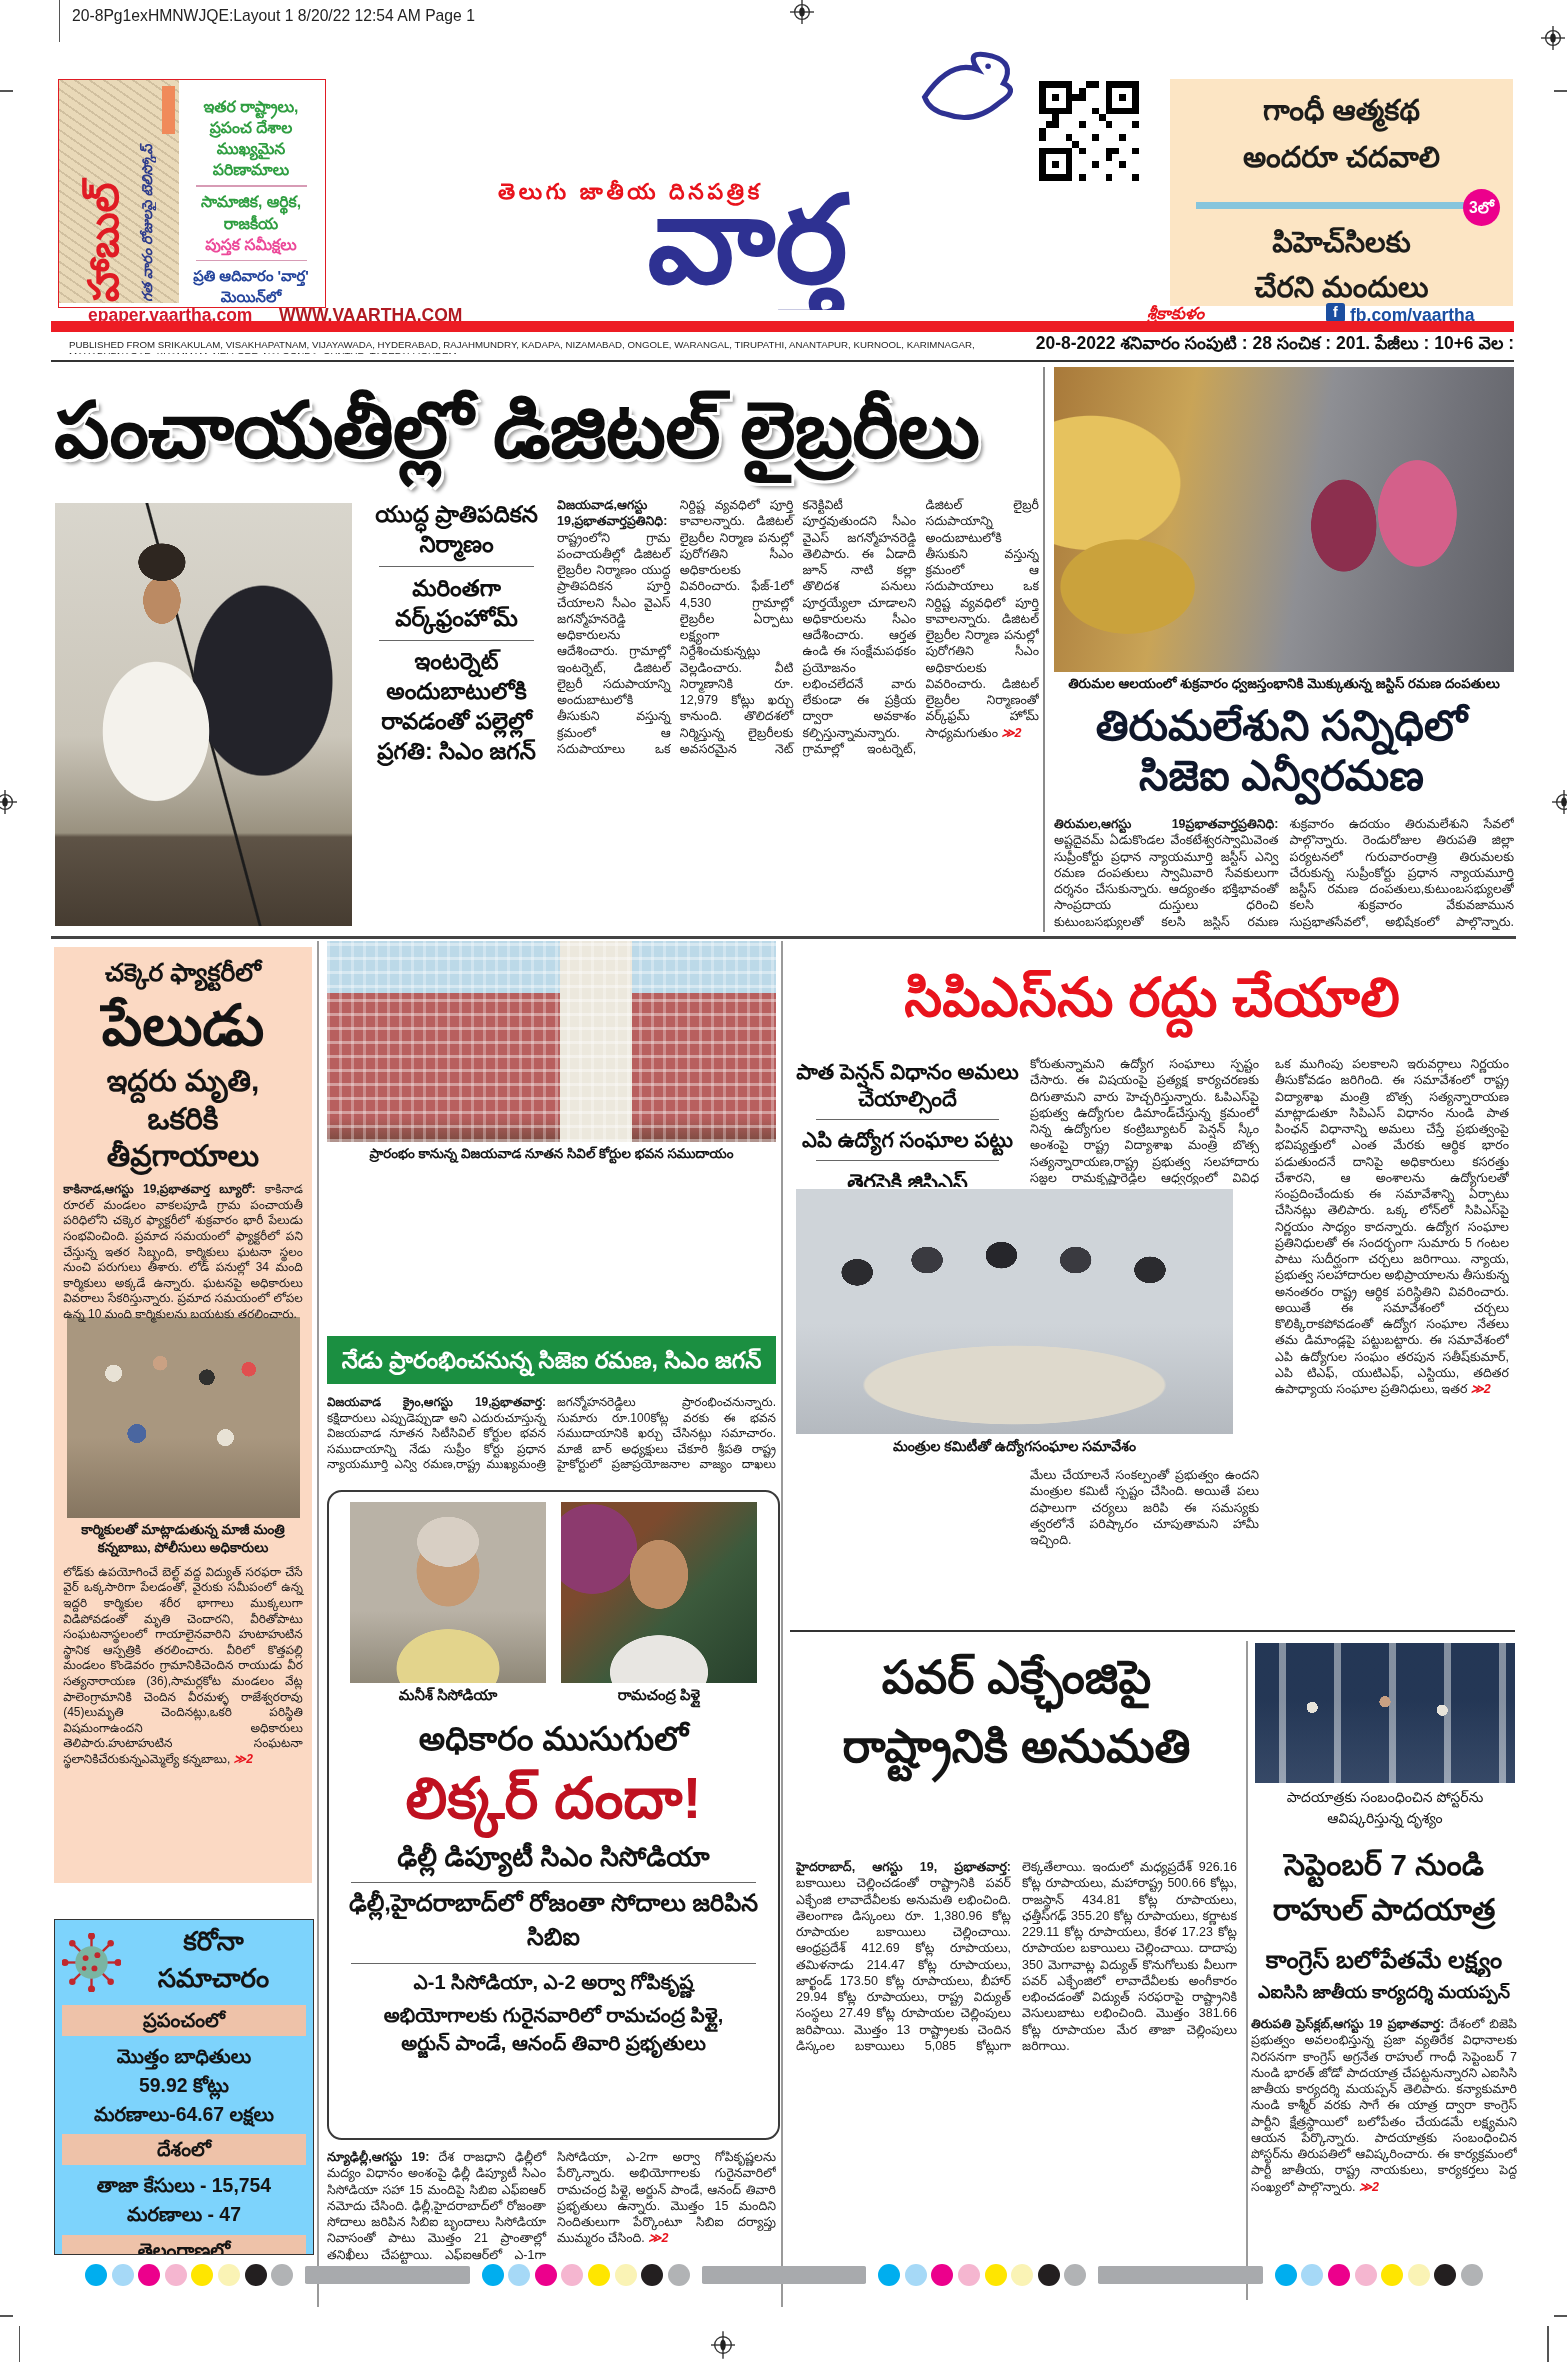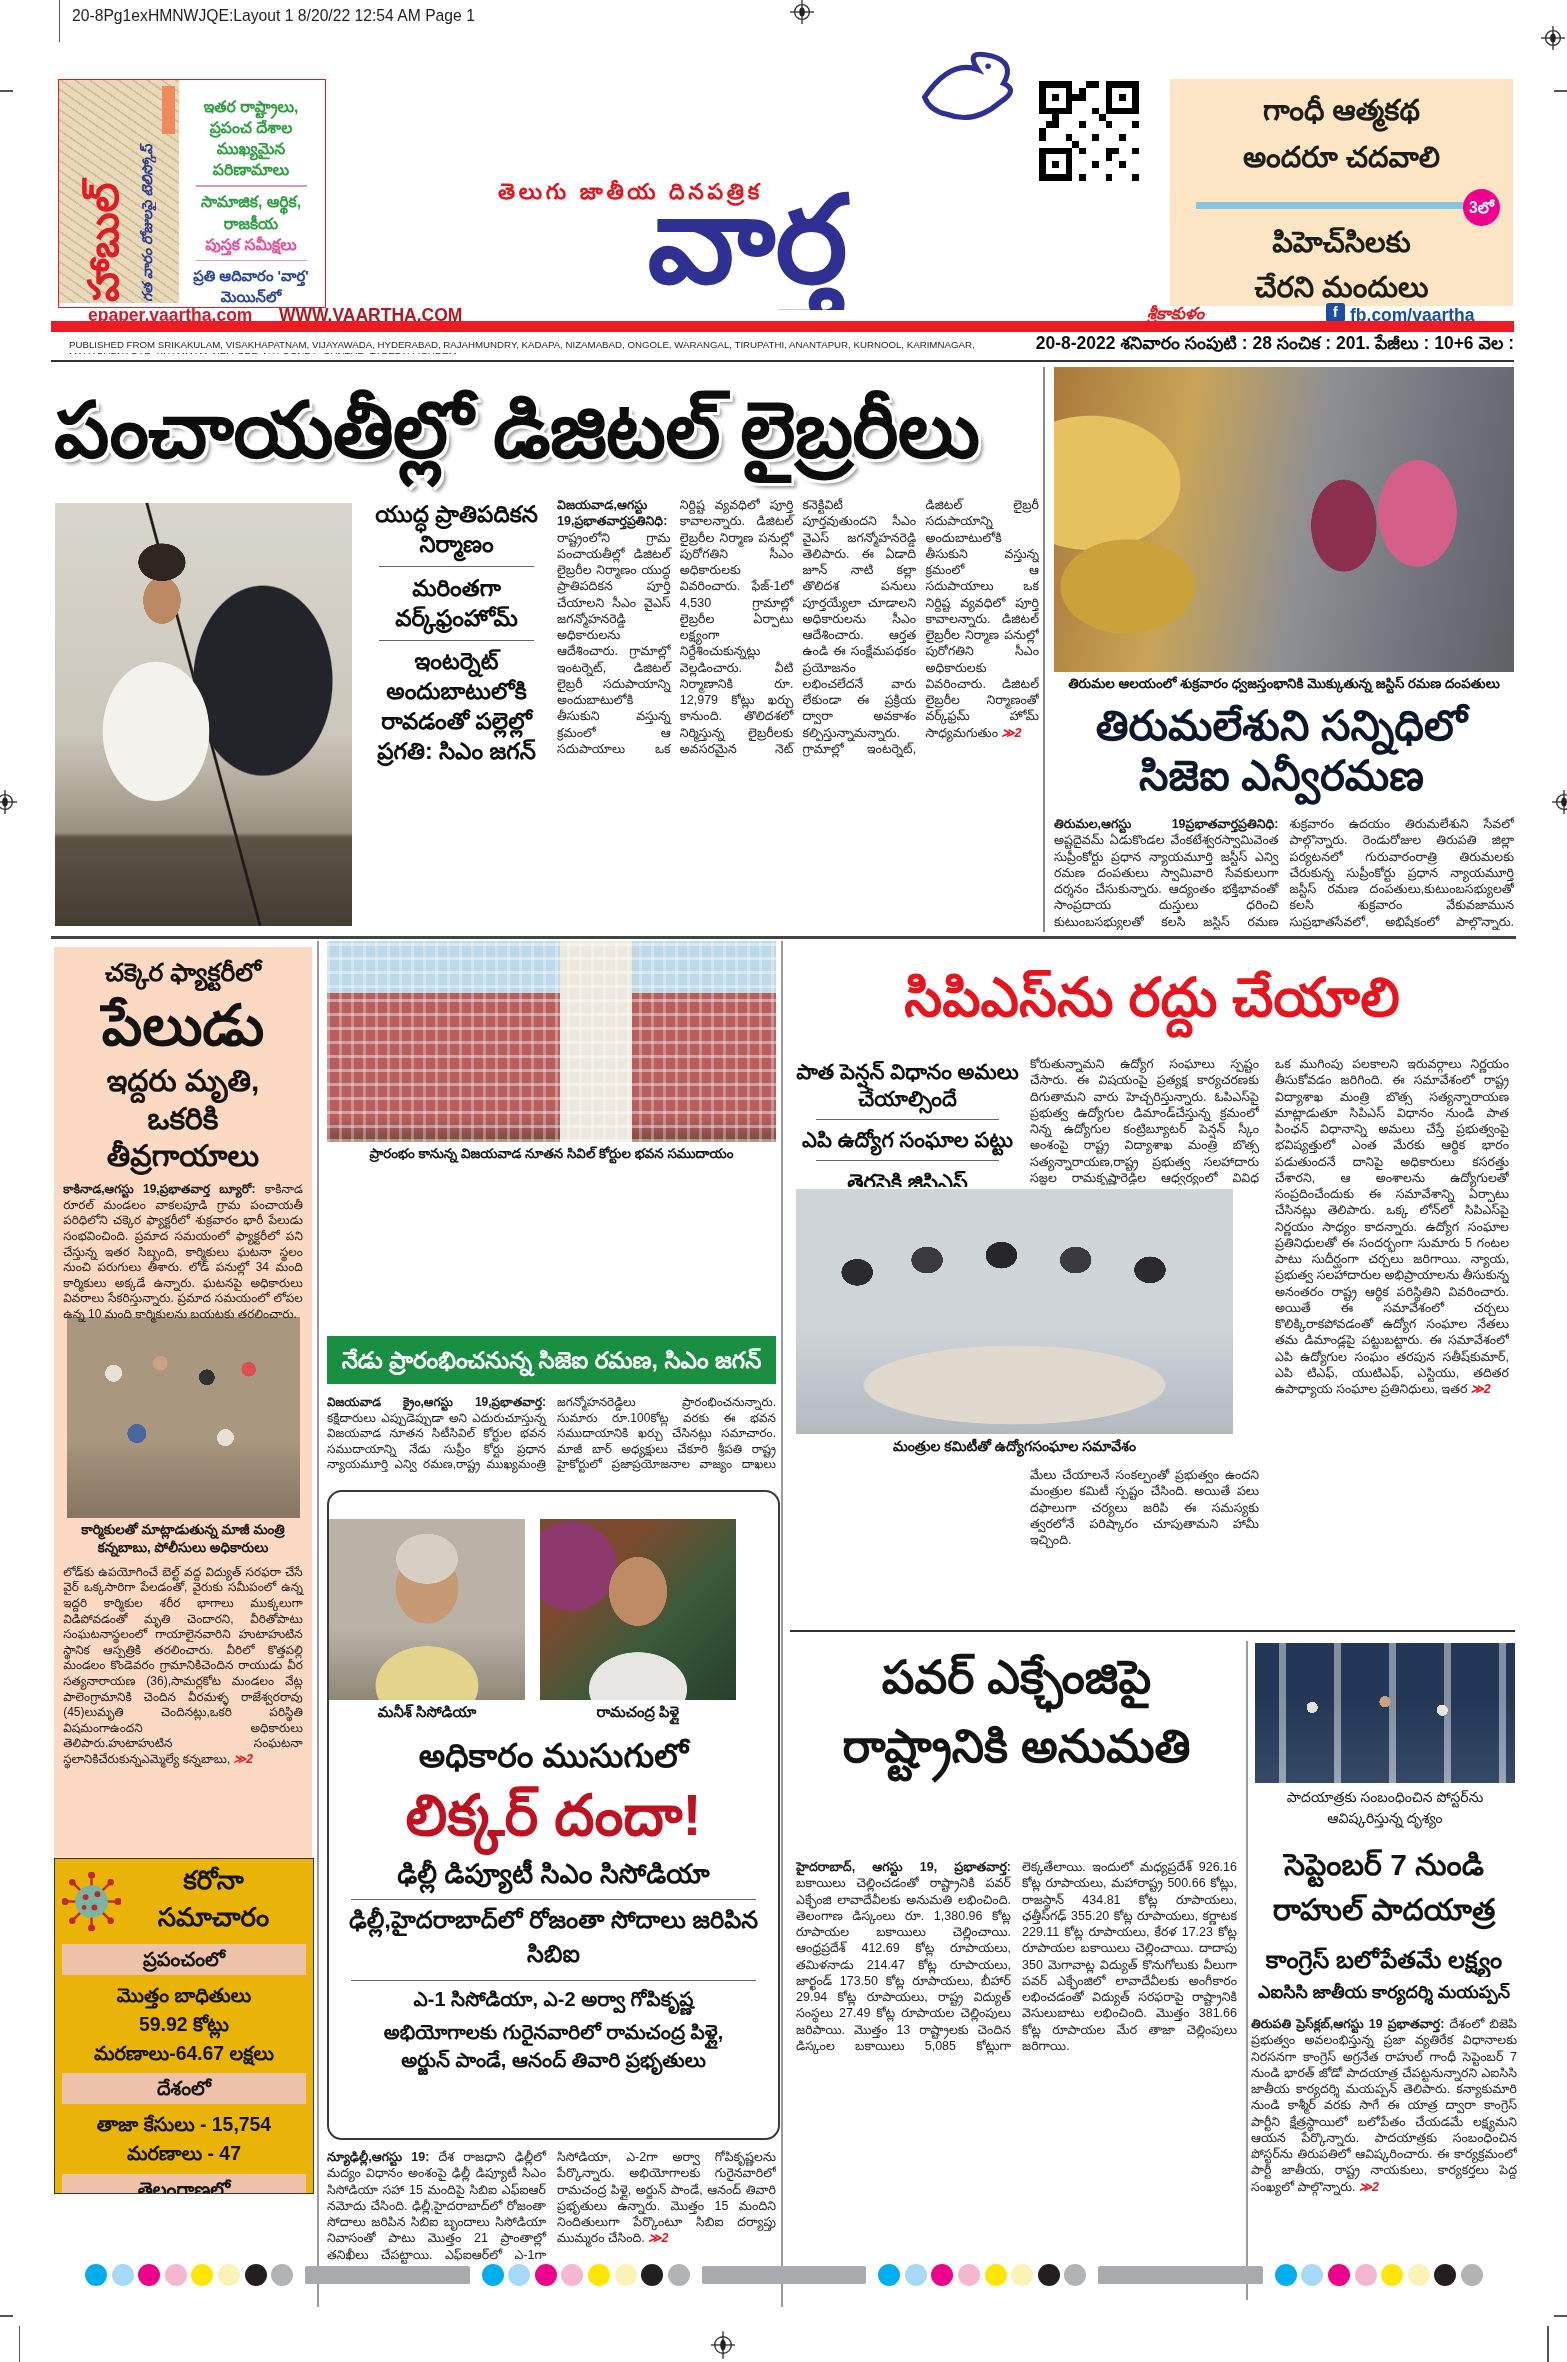--- a/index.html
+++ b/index.html
@@ -434,21 +434,21 @@
       <span class="byline">కాకినాడ,ఆగస్టు 19,ప్రభాతవార్త బ్యూరో:</span><span> కాకినాడ రూరల్ మండలం వాకలపూడి గ్రామ పంచాయతీ పరిధిలోని చక్కెర ఫ్యాక్టరీలో శుక్రవారం భారీ పేలుడు సంభవించింది. ప్రమాద సమయంలో ఫ్యాక్టరీలో పని చేస్తున్న ఇతర సిబ్బంది, కార్మికులు ఘటనా స్థలం నుంచి పరుగులు తీశారు. లోడ్ పనుల్లో 34 మంది కార్మికులు అక్కడే ఉన్నారు. ఘటనపై అధికారులు వివరాలు సేకరిస్తున్నారు. ప్రమాద సమయంలో లోపల ఉన్న 10 మంది కార్మికులను బయటకు తరలించారు.</span>
     </div>
     <div class="ph-crowd" style="margin:5.5px auto 0;width:233px;height:201px"></div>
     <div class="ctr b" style="font-size:13.4px;line-height:1.35;margin-top:3.7px">కార్మికులతో మాట్లాడుతున్న మాజీ మంత్రి</div>
     <div class="ctr b" style="font-size:13.4px;line-height:1.35">కన్నబాబు, పోలీసులు అధికారులు</div>
     <div class="bodytxt" style="margin:7.4px 9.2px 0;height:273px;font-size:12px">
       <span>లోడ్‌కు ఉపయోగించే బెల్ట్ వద్ద విద్యుత్ సరఫరా చేసే వైర్ ఒక్కసారిగా పేలడంతో, వైరుకు సమీపంలో ఉన్న ఇద్దరి కార్మికుల శరీర భాగాలు ముక్కలుగా విడిపోవడంతో మృతి చెందారని, వీరితోపాటు సంఘటనాస్థలంలో గాయాలైనవారిని హుటాహుటిన స్థానిక ఆస్పత్రికి తరలించారు. వీరిలో కొత్తపల్లి మండలం కొండెవరం గ్రామానికిచెందిన రాయుడు వీర సత్యనారాయణ (36),సామర్లకోట మండలం వేట్ల పాలెంగ్రామానికి చెందిన వీరమళ్ళ రాజేశ్వరరావు (45)లుమృతి చెందినట్లు,ఒకరి పరిస్థితి విషమంగాఉందని అధికారులు తెలిపారు.హుటాహుటిన సంఘటనా స్థలానికిచేరుకున్నఎమ్మెల్యే కన్నబాబు, </span><span class="jump">≫2</span>
     </div>
   </div>
 
-  <div class="ab" style="left:54px;top:1858px;width:258px;height:334px;border:1.8px solid #333;background:#eab308">
+  <div class="ab" style="left:54px;top:1919px;width:258px;height:334px;border:1.8px solid #333;background:#7dd3fc">
     <div style="display:flex;align-items:center;padding:5.5px 7.4px 0">
       <svg style="width:59px;height:59px;flex:0 0 auto" viewBox="0 0 40 40">
         <g stroke="#c0282d" stroke-width="1.6">
           <line x1="20" y1="2" x2="20" y2="10"></line>
             <line x1="20" y1="30" x2="20" y2="38"></line>
           <line x1="2" y1="20" x2="10" y2="20"></line>
             <line x1="30" y1="20" x2="38" y2="20"></line>
           <line x1="7" y1="7" x2="13" y2="13"></line>
             <line x1="27" y1="27" x2="33" y2="33"></line>
           <line x1="7" y1="33" x2="13" y2="27"></line>
@@ -488,21 +488,21 @@
   <div class="ab" style="left:781px;top:941px;width:1.8px;height:1366px;background:#9a9a9a"></div>
 
   <div class="ab ph-building" style="left:327px;top:941px;width:449px;height:201px"></div>
   <div class="ab ctr b" style="left:327px;top:1146px;width:449px;height:22px;font-size:13.4px">ప్రారంభం కానున్న విజయవాడ నూతన సివిల్ కోర్టుల భవన సముదాయం</div>
   <div class="ab ctr b" style="left:327px;top:1336px;width:449px;height:48px;background:#1b8f41;color:#fff;font-size:23px;line-height:48px">నేడు ప్రారంభించనున్న సిజెఐ రమణ, సిఎం జగన్</div>
   <div class="ab bodytxt cols2" style="left:327px;top:1395px;width:449px;height:87px;font-size:12px">
     <span class="byline">విజయవాడ క్రైం,ఆగస్టు 19,ప్రభాతవార్త:</span><span> కక్షిదారులు ఎప్పుడెప్పుడా అని ఎదురుచూస్తున్న విజయవాడ నూతన సిటీసివిల్ కోర్టుల భవన సముదాయాన్ని నేడు సుప్రీం కోర్టు ప్రధాన న్యాయమూర్తి ఎన్వి రమణ,రాష్ట్ర ముఖ్యమంత్రి జగన్మోహనరెడ్డిలు ప్రారంభించనున్నారు. సుమారు రూ.100కోట్ల వరకు ఈ భవన సముదాయానికి ఖర్చు చేసినట్లు సమాచారం. మాజీ బార్ అధ్యక్షులు చేకూరి శ్రీపతి రాష్ట్ర హైకోర్టులో ప్రజాప్రయోజనాల వాజ్యం దాఖలు చేసిన నేపథ్యంలో నత్తనడకన సాగుతున్న భవన నిర్మాణపనులు ఊపందుకున్నాయి. నిర్మాణం పూర్తయిన ఈ బహుళ అంతస్తు </span>
   </div>
 
   <div class="ab" style="left:327px;top:1490px;width:449px;height:646px;border:2.8px solid #3a3a3a;border-radius:14.8px;background:#fff">
-    <div style="display:flex;justify-content:flex-start;gap:14.8px;margin-top:27px">
+    <div style="display:flex;justify-content:center;gap:14.8px;margin-top:10px">
       <div>
         <div class="ph-sisodia" style="width:196px;height:181px"></div>
         <div class="ctr b" style="font-size:14.8px;margin-top:3.7px">మనీశ్ సిసోడియా</div>
       </div>
       <div>
         <div class="ph-pillai" style="width:196px;height:181px"></div>
         <div class="ctr b" style="font-size:14.8px;margin-top:3.7px">రామచంద్ర పిళ్లై</div>
       </div>
     </div>
     <div class="ctr b" style="font-size:33px;margin-top:13px">అధికారం ముసుగులో</div>

